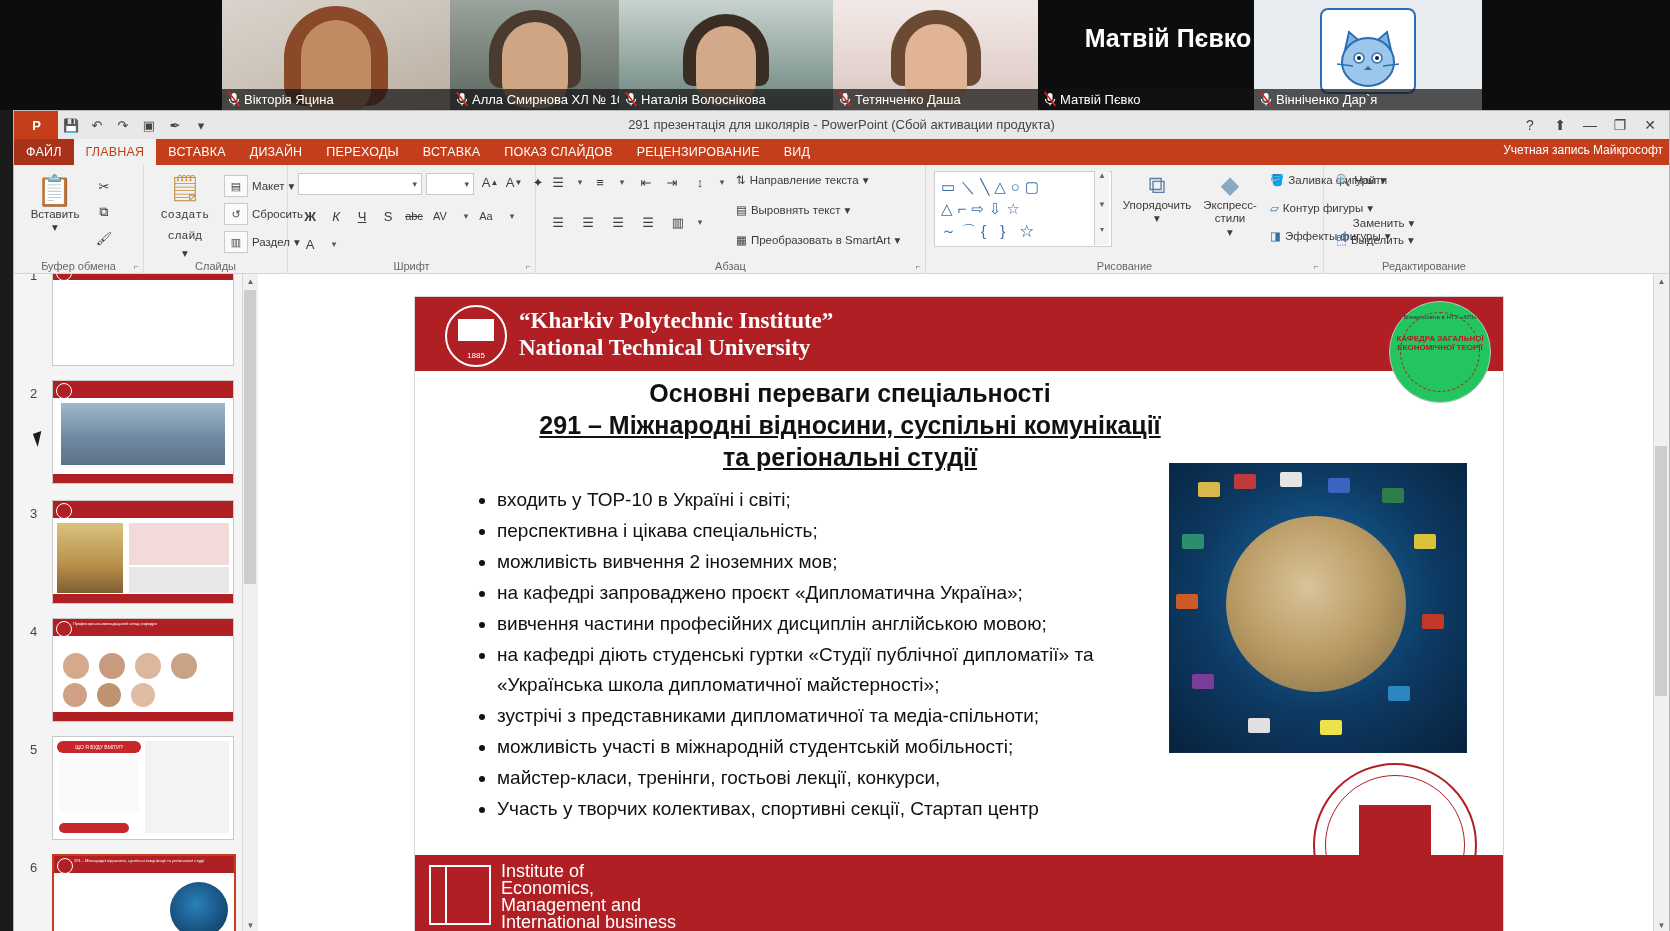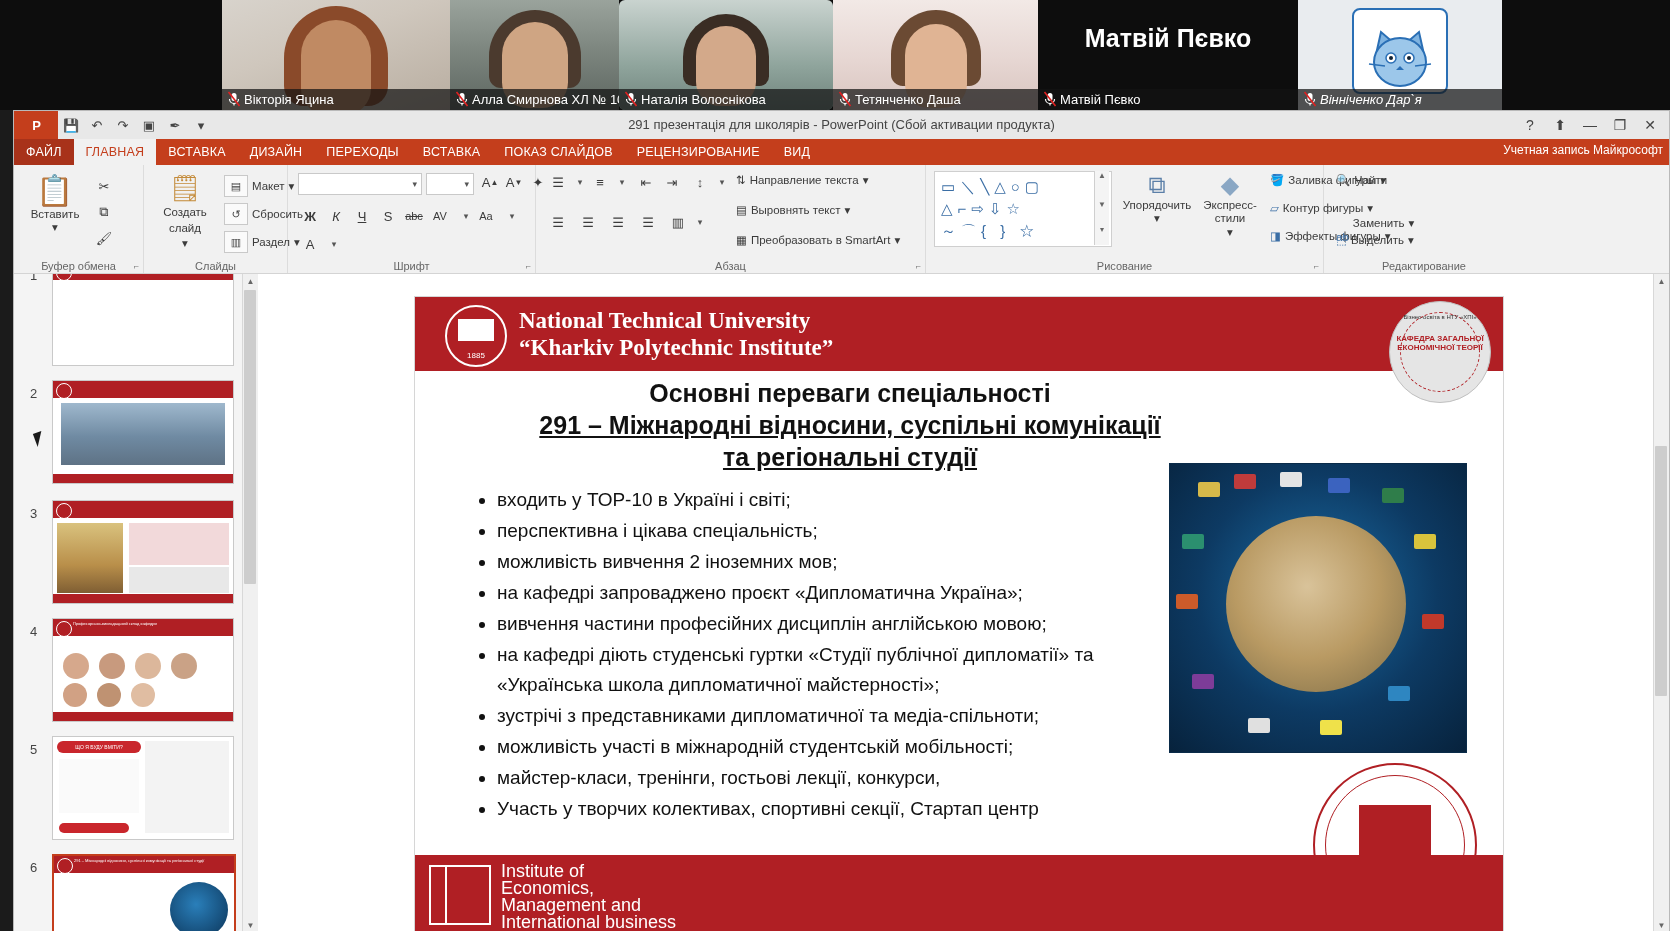--- a/index.html
+++ b/index.html
@@ -83,21 +83,21 @@
   .scroll-arrow{position:absolute;left:0;width:15px;height:15px;background:#f0f0f0;color:#666;font-size:8px;display:flex;align-items:center;justify-content:center;}
 
   
   .slidewrap{position:absolute;left:244px;top:0;right:15px;height:659px;background:#fff;}
   .slide{position:absolute;left:156px;top:22px;width:1090px;height:636px;background:#fff;border:1px solid #d6d6d6;box-sizing:border-box;overflow:hidden;}
   .slide-header{position:absolute;left:0;top:0;width:100%;height:74px;background:#b01f24;}
   .uni-seal{position:absolute;left:30px;top:8px;width:58px;height:58px;border-radius:50%;border:2px solid #fff;background:#b01f24;}
   .uni-seal .bld{position:absolute;left:11px;top:12px;width:36px;height:22px;background:#fff;}
   .uni-seal .yr{position:absolute;left:0;right:0;bottom:5px;text-align:center;color:#fff;font-size:8px;}
   .uni-name{position:absolute;left:104px;top:10px;color:#fff;font-family:"Liberation Serif",serif;font-size:23px;font-weight:bold;line-height:27px;}
-  .kafedra{position:absolute;right:12px;top:4px;width:100px;height:100px;border-radius:50%;background:#e5e5e5;border:1px solid #c0c0c0;margin-left:44px;}
+  .kafedra{position:absolute;right:12px;top:4px;width:100px;height:100px;border-radius:50%;background:#22c55e;border:1px solid #c0c0c0;margin-left:44px;}
   .kafedra .inner{position:absolute;left:10px;top:10px;right:10px;bottom:10px;border-radius:50%;border:1px dashed #b01f24;}
   .kafedra .ktxt{position:absolute;left:0;right:0;top:32px;text-align:center;color:#b01f24;font-size:8px;font-weight:bold;line-height:9px;}
   .kafedra .ktop{position:absolute;left:0;right:0;top:12px;text-align:center;color:#333;font-size:6px;}
 
   .slide-title{position:absolute;left:40px;top:80px;width:790px;text-align:center;
     font-size:25px;font-weight:bold;color:#111;line-height:32px;}
   .slide-title .u{text-decoration:underline;}
   .bullets{position:absolute;left:56px;top:188px;width:640px;font-size:19px;color:#111;line-height:30px;}
   .bullets li{margin:0 0 1px 0;}
   .bullets ul{margin:0;padding-left:26px;}
@@ -154,21 +154,21 @@
       <div class="micoff">
         <svg width="14" height="16" viewBox="0 0 14 16">
             <rect x="4.5" y="2" width="5" height="8" rx="2.5" fill="#fff"></rect>
             <path d="M2.5 8a4.5 4.5 0 0 0 9 0" stroke="#fff" stroke-width="1.2" fill="none"></path>
             <line x1="7" y1="12" x2="7" y2="14.5" stroke="#fff" stroke-width="1.2"></line>
             <line x1="1.5" y1="1" x2="12.5" y2="15" stroke="#e02020" stroke-width="1.6"></line>
           </svg>
       </div>
     </div>
 
-    <div class="vtile t3" style="left:619px;width:214px;border-radius:6px;">
+    <div class="vtile t3" style="left:619px;width:214px;">
       <div class="face">
         <div class="hair"></div>
         <div class="head"></div>
       </div>
       <div class="name">Наталія Волоснікова</div>
       <div class="micoff">
         <svg width="14" height="16" viewBox="0 0 14 16">
             <rect x="4.5" y="2" width="5" height="8" rx="2.5" fill="#fff"></rect>
             <path d="M2.5 8a4.5 4.5 0 0 0 9 0" stroke="#fff" stroke-width="1.2" fill="none"></path>
             <line x1="7" y1="12" x2="7" y2="14.5" stroke="#fff" stroke-width="1.2"></line>
@@ -201,21 +201,21 @@
       <div class="micoff">
         <svg width="14" height="16" viewBox="0 0 14 16">
             <rect x="4.5" y="2" width="5" height="8" rx="2.5" fill="#fff"></rect>
             <path d="M2.5 8a4.5 4.5 0 0 0 9 0" stroke="#fff" stroke-width="1.2" fill="none"></path>
             <line x1="7" y1="12" x2="7" y2="14.5" stroke="#fff" stroke-width="1.2"></line>
             <line x1="1.5" y1="1" x2="12.5" y2="15" stroke="#e02020" stroke-width="1.6"></line>
           </svg>
       </div>
     </div>
 
-    <div class="vtile t6" style="left:1298px;width:204px;font-style:italic;">
+    <div class="vtile t6" style="left:1254px;width:228px;">
       <div class="face">
         <div class="catbox">
           <svg class="cat" width="70" height="66" viewBox="0 0 70 66">
             <polygon points="12,24 16,6 30,18" fill="#7fb3e0" stroke="#2a6fb5" stroke-width="2"></polygon>
             <polygon points="58,24 54,6 40,18" fill="#7fb3e0" stroke="#2a6fb5" stroke-width="2"></polygon>
             <ellipse cx="35" cy="36" rx="26" ry="24" fill="#9cc7ea" stroke="#2a6fb5" stroke-width="2"></ellipse>
             <circle cx="26" cy="32" r="5" fill="#fff" stroke="#2a6fb5" stroke-width="1.5"></circle>
             <circle cx="44" cy="32" r="5" fill="#fff" stroke="#2a6fb5" stroke-width="1.5"></circle>
             <circle cx="26" cy="32" r="2" fill="#123"></circle>
             <circle cx="44" cy="32" r="2" fill="#123"></circle>
@@ -289,21 +289,21 @@
         <div style="position:absolute;left:78px;top:62px;" class="fbtn">
             <span>🖌</span>
           </div>
         <div class="grp-title">Буфер обмена</div>
         <div style="position:absolute;right:4px;bottom:2px;font-size:9px;color:#777;">⌐</div>
       </div>
 
       <div class="grp" style="left:130px;width:144px;">
         <div class="bigbtn" style="position:absolute;left:10px;top:8px;width:62px;">
           <span style="font-size:26px;color:#c48b3a;">🗒</span>
-          <span class="btn-lbl" style="text-align:center;line-height:16px;">Создать слайд</span>
+          <span class="btn-lbl" style="text-align:center;line-height:21px;font-family:Liberation Mono, monospace;">Создать слайд</span>
           <span class="btn-lbl">▾</span>
         </div>
         <div class="smallrow" style="position:absolute;left:80px;top:10px;">
           <span class="sqbtn">▤</span>
             <span>Макет</span>
             <span>▾</span>
         </div>
         <div class="smallrow" style="position:absolute;left:80px;top:38px;">
           <span class="sqbtn">↺</span>
             <span>Сбросить</span>
@@ -522,22 +522,22 @@
 
       <div class="slidewrap">
         <div class="slide">
 
           <div class="slide-header">
             <div class="uni-seal">
               <div class="bld"></div>
               <div class="yr">1885</div>
             </div>
             <div class="uni-name">
+              <div>“Kharkiv Polytechnic Institute”</div>
               <div>National Technical University</div>
-              <div>“Kharkiv Polytechnic Institute”</div>
             </div>
           </div>
 
           <div class="kafedra">
             <div class="inner"></div>
             <div class="ktop">Бізнес-освіта в НТУ «ХПІ»</div>
             <div class="ktxt">КАФЕДРА ЗАГАЛЬНОЇ ЕКОНОМІЧНОЇ ТЕОРІЇ</div>
           </div>
 
           <div class="slide-title">

